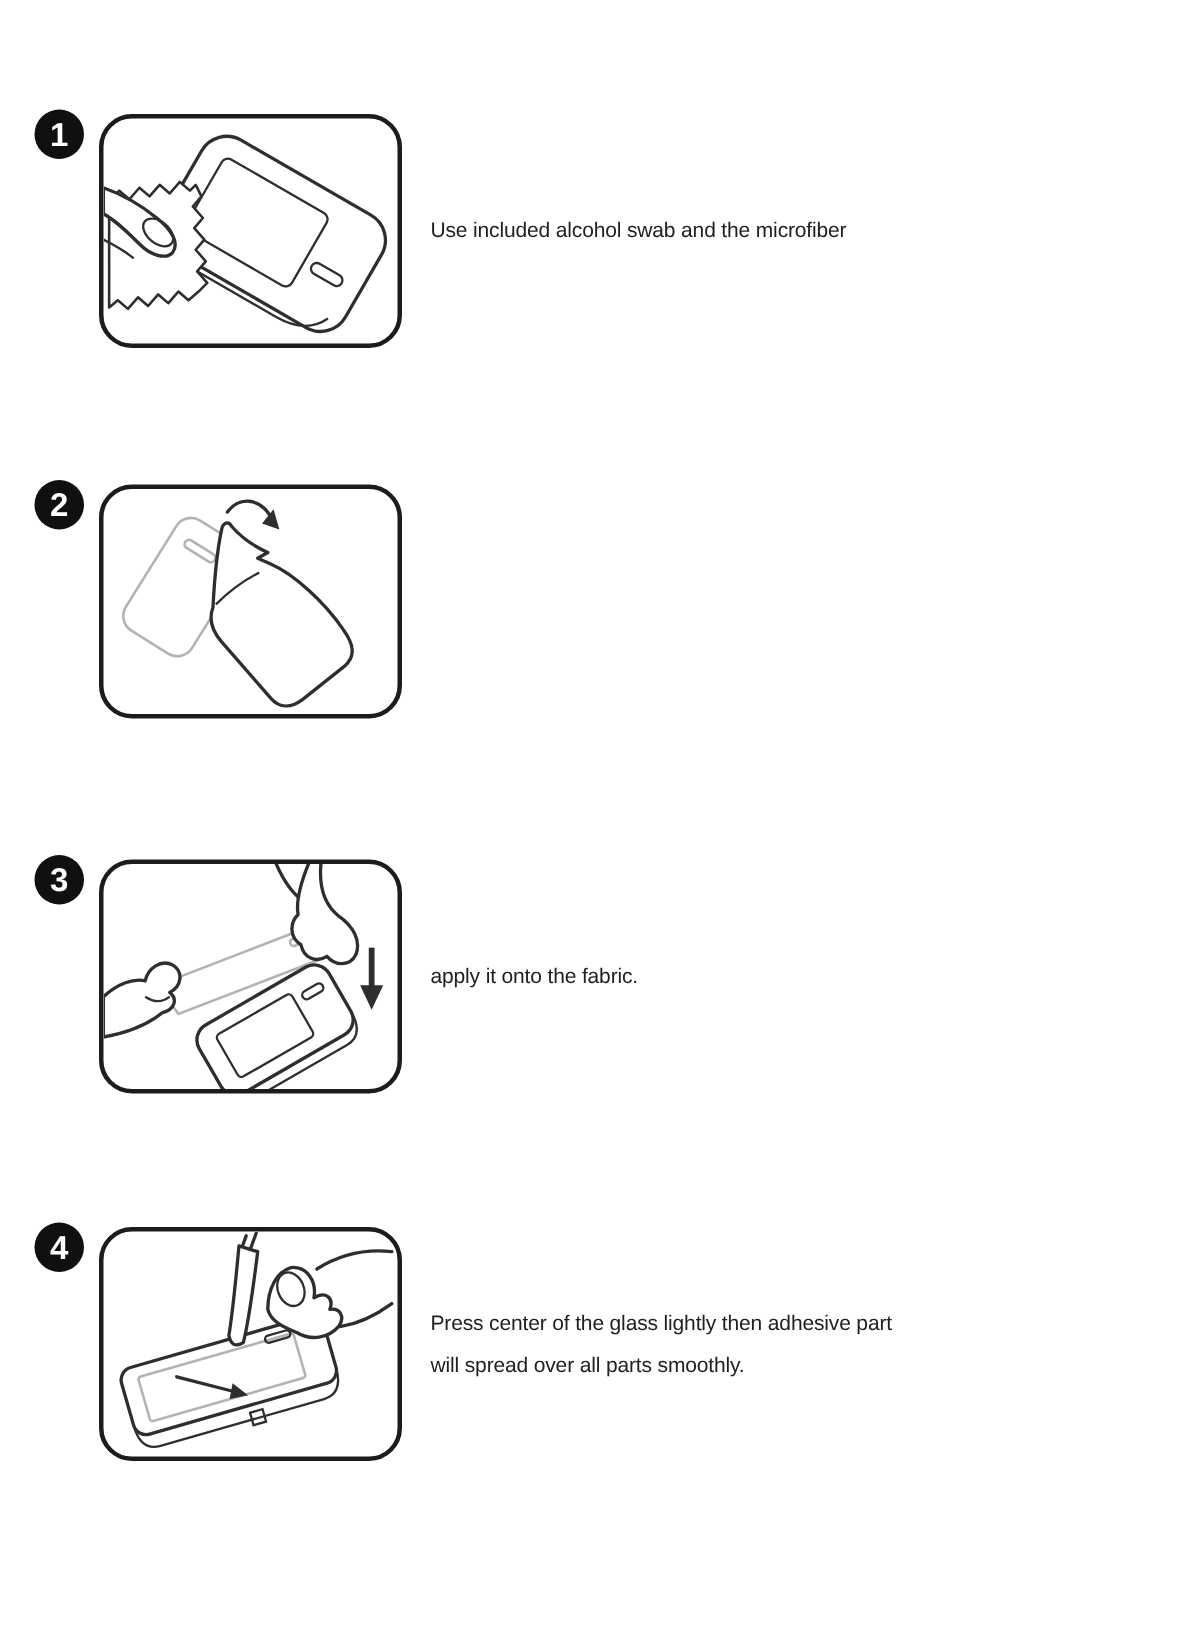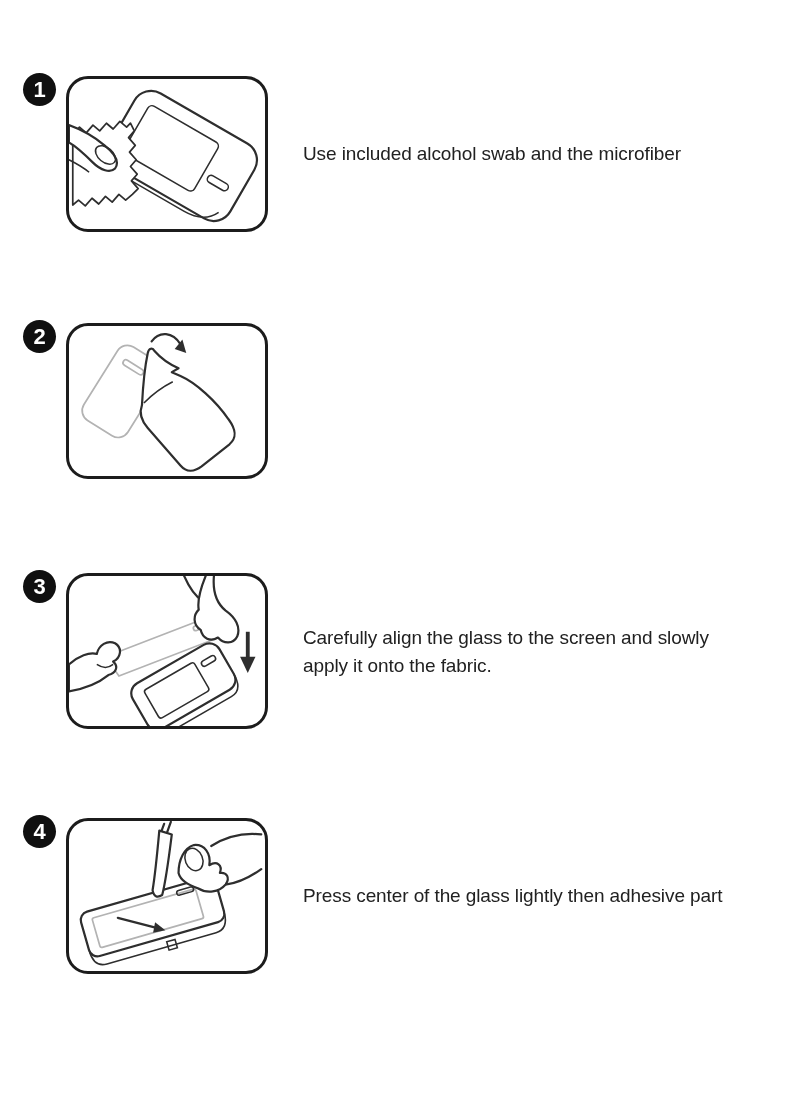--- a/index.html
+++ b/index.html
@@ -24,23 +24,23 @@
 
   .illustration-box {
     position:absolute; left:66px; top:3px;
     width:202px; height:156px;
     border:3px solid #1c1c1c; border-radius:22px;
     background:#ffffff; overflow:hidden;
   }
   .illustration-box svg { display:block; width:100%; height:100%; }
 
   .caption {
-    position:absolute; left:303px; top:81px;
+    position:absolute; left:287px; top:81px;
     transform:translateY(-50%);
-    color:#212121; font-size:19px; line-height:27.5px;
+    color:#212121; font-size:14px; line-height:27.5px;
     letter-spacing:-0.1px;
   }
   .caption .line { white-space:nowrap; }
 
   
   .ink   { stroke:#2e2e2e; stroke-width:2.3; fill:none; stroke-linecap:round; stroke-linejoin:round; }
   .inkf  { stroke:#2e2e2e; stroke-width:2.3; fill:#ffffff; stroke-linecap:round; stroke-linejoin:round; }
   .thin  { stroke:#2e2e2e; stroke-width:1.6; fill:none; }
   .gray  { stroke:#b3b3b3; stroke-width:1.8; fill:none; }
   .grayf { stroke:#b3b3b3; stroke-width:1.8; fill:#ffffff; }
@@ -129,21 +129,20 @@
           <path class="ink" d="M117,-2 C122,10 128,20 137,26"></path>
           <path class="inkf" d="M149,-2 C147,16 151,28 161,36 C171,43 177,53 173,63 C169,71 159,71 153,64 C145,69 137,65 135,56 C127,51 127,41 133,35 C131,24 136,10 141,-2 Z"></path>
         </g>
         <g>
           <rect class="solid" x="182" y="58" width="4" height="28"></rect>
           <polygon class="solid" points="176,84 192,84 184,101"></polygon>
         </g>
       </svg>
     </div>
     <div class="caption">
-      <div class="line">Carefully align the glass to the screen and slowly</div>
       <div class="line">apply it onto the fabric.</div>
     </div>
   </section>
 
   <section class="step s4">
     <div class="badge">
       <span>4</span>
     </div>
     <div class="illustration-box">
       <svg viewBox="0 0 200 156">
@@ -163,16 +162,17 @@
           <path class="inkf" d="M92,10 C90,32 88,54 85,72 Q87,82 95,77 C99,62 102,38 105,14 Z"></path>
           <path class="inkf" d="M112,54 C112,40 118,28 128,25 C139,24 146,34 144,46 C152,41 158,46 155,54 C162,53 166,59 161,66 C154,74 142,76 132,70 C122,66 114,62 112,54 Z"></path>
           <ellipse class="thin" cx="128" cy="40" rx="9" ry="12" transform="rotate(-22 128 40)"></ellipse>
           <path class="ink" d="M146,26 C162,16 180,12 198,14"></path>
           <path class="ink" d="M162,66 C175,64 187,58 198,50"></path>
         </g>
       </svg>
     </div>
     <div class="caption">
       <div class="line">Press center of the glass lightly then adhesive part</div>
+      <div class="line">will spread over all parts smoothly.</div>
     </div>
   </section>
 
 </div>
 
 </body></html>

